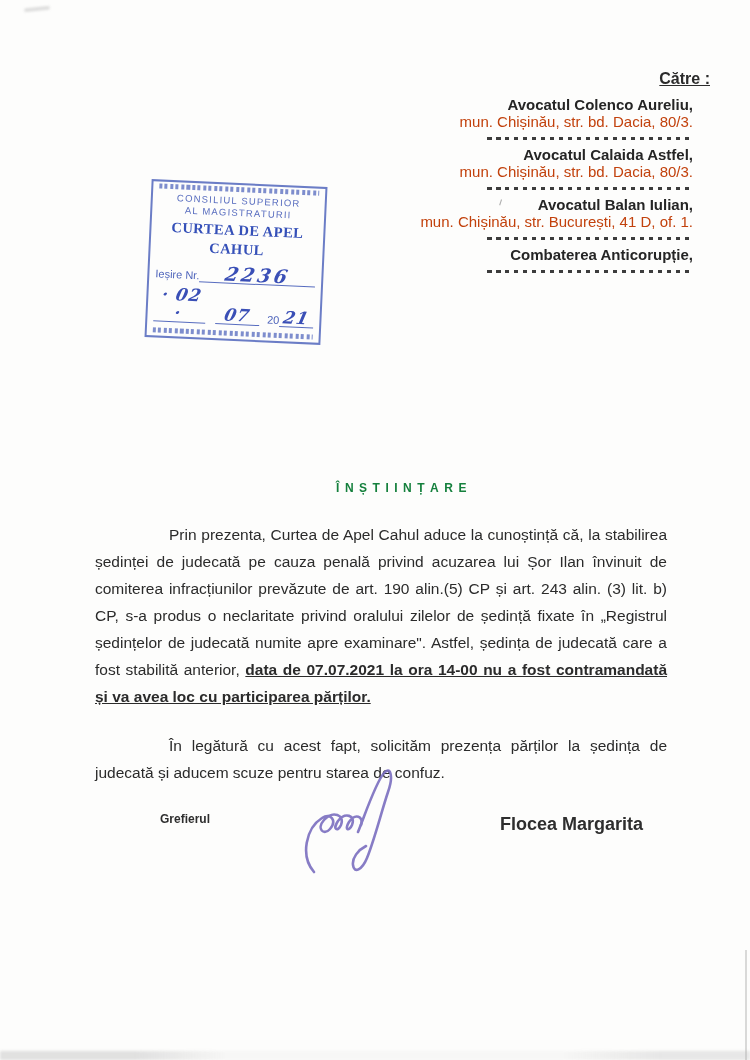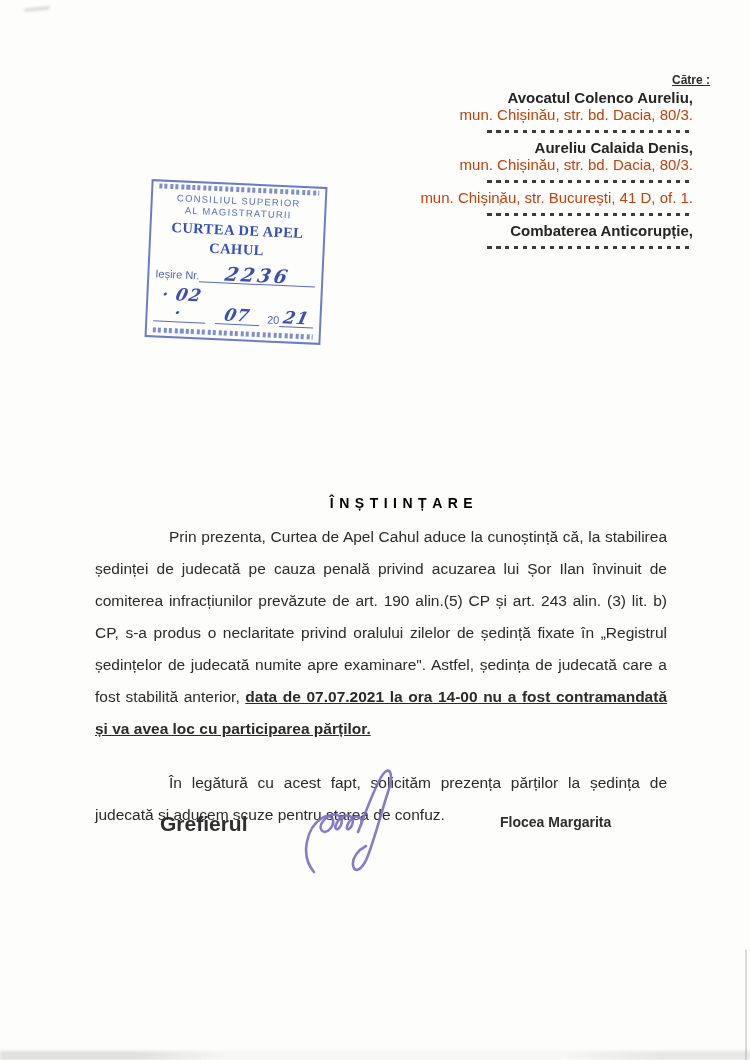--- a/index.html
+++ b/index.html
@@ -7,22 +7,22 @@
     position:relative; width:750px; height:1060px; margin:0 auto;
     background:#fdfdfc; overflow:hidden;
     font-family:"Liberation Sans", sans-serif; color:#2e2e2e;
   }
   
   .recipients {
     position:absolute; top:70px; right:40px; width:470px;
     text-align:right; font-size:15px; line-height:17px;
   }
   .catre {
-    display:inline-block; font-weight:bold; font-size:12px;
-    text-decoration:underline; color:#2b2b2b;
+    display:inline-block; font-weight:bold; font-size:16px;
+    text-decoration:underline; margin-bottom:9px; color:#2b2b2b;
   }
   .r-block { margin:0 17px 0 auto; }
   .r-name { font-weight:bold; white-space:pre-line; color:#252525; }
   .r-addr { color:#c2410c; }
   .dashes {
     width:206px; height:3px; margin:7px 0 6px auto;
     background:repeating-linear-gradient(90deg,#3c3c3c 0 4.5px, transparent 4.5px 9px);
   }
   
   .stamp {
@@ -53,33 +53,33 @@
   .hand {
     font-family:"DejaVu Serif", serif; font-style:italic; font-weight:bold;
     color:#3a4fb6; transform:skewX(-10deg); display:inline-block;
     font-size:19px; letter-spacing:3px; line-height:18px;
   }
   .hand-sm { font-size:17px; letter-spacing:1px; }
   .year-prefix { font-size:11px; padding-bottom:1px; color:rgba(58,82,180,0.9); }
   .stamp-bottom-gap { height:2px; }
   
   .doc-title {
-    position:absolute; left:118px; top:495px; width:572px; text-align:center;
-    font-weight:bold; font-size:14px; letter-spacing:5.5px; color:#000000;
+    position:absolute; left:118px; top:481px; width:572px; text-align:center;
+    font-weight:bold; font-size:12px; letter-spacing:5.5px; color:#15803d;
   }
   .body-text {
     position:absolute; left:95px; top:521px; width:572px;
-    font-size:15.5px; line-height:32px; text-align:justify; color:#2b2b2b;
+    font-size:15.5px; line-height:27px; text-align:justify; color:#2b2b2b;
   }
   .body-text p { margin:0; text-indent:74px; }
   .body-text p + p { margin-top:22px; }
   .em-bold { font-weight:bold; text-decoration:underline; }
   
-  .sign-role { position:absolute; left:160px; top:812px; font-weight:bold; font-size:21px; }
-  .sign-name { position:absolute; left:500px; top:814px; font-weight:bold; font-size:14px; }
+  .sign-role { position:absolute; left:160px; top:812px; font-weight:bold; font-size:12px; }
+  .sign-name { position:absolute; left:500px; top:814px; font-weight:bold; font-size:18px; }
   .signature-svg { position:absolute; left:298px; top:768px; }
   
   .stray-tick {
     position:absolute; top:200px; right:245px; width:4px; height:6px;
     border-left:1.5px solid #777; transform:rotate(18deg); opacity:0.6;
   }
   .corner-smudge {
     position:absolute; left:24px; top:7px; width:26px; height:4px;
     background:#bdbdbd; opacity:0.45; border-radius:2px; transform:rotate(-6deg); filter:blur(1px);
   }
@@ -104,27 +104,28 @@
     <span class="catre">Către :</span>
     <div>
 
         <div class="r-block">
           <div class="r-name">Avocatul Colenco Aureliu,</div>
           <div class="r-addr">mun. Chișinău, str. bd. Dacia, 80/3.</div>
           <div class="dashes"></div>
         </div>
 
         <div class="r-block">
-          <div class="r-name">Aureliu Calaida Denis,</div>
+          <div class="r-name">Avocatul Calaida Astfel,</div>
           <div class="r-addr">mun. Chișinău, str. bd. Dacia, 80/3.</div>
           <div class="dashes"></div>
         </div>
 
 
         <div class="r-block">
+          <div class="r-name">Avocatul Balan Iulian,</div>
           <div class="r-addr">mun. Chișinău, str. București, 41 D, of. 1.</div>
           <div class="dashes"></div>
         </div>
 
         <div class="r-block">
           <div class="r-name">Combaterea Anticorupție,</div>
           <div class="dashes"></div>
         </div>
 
       </div>

